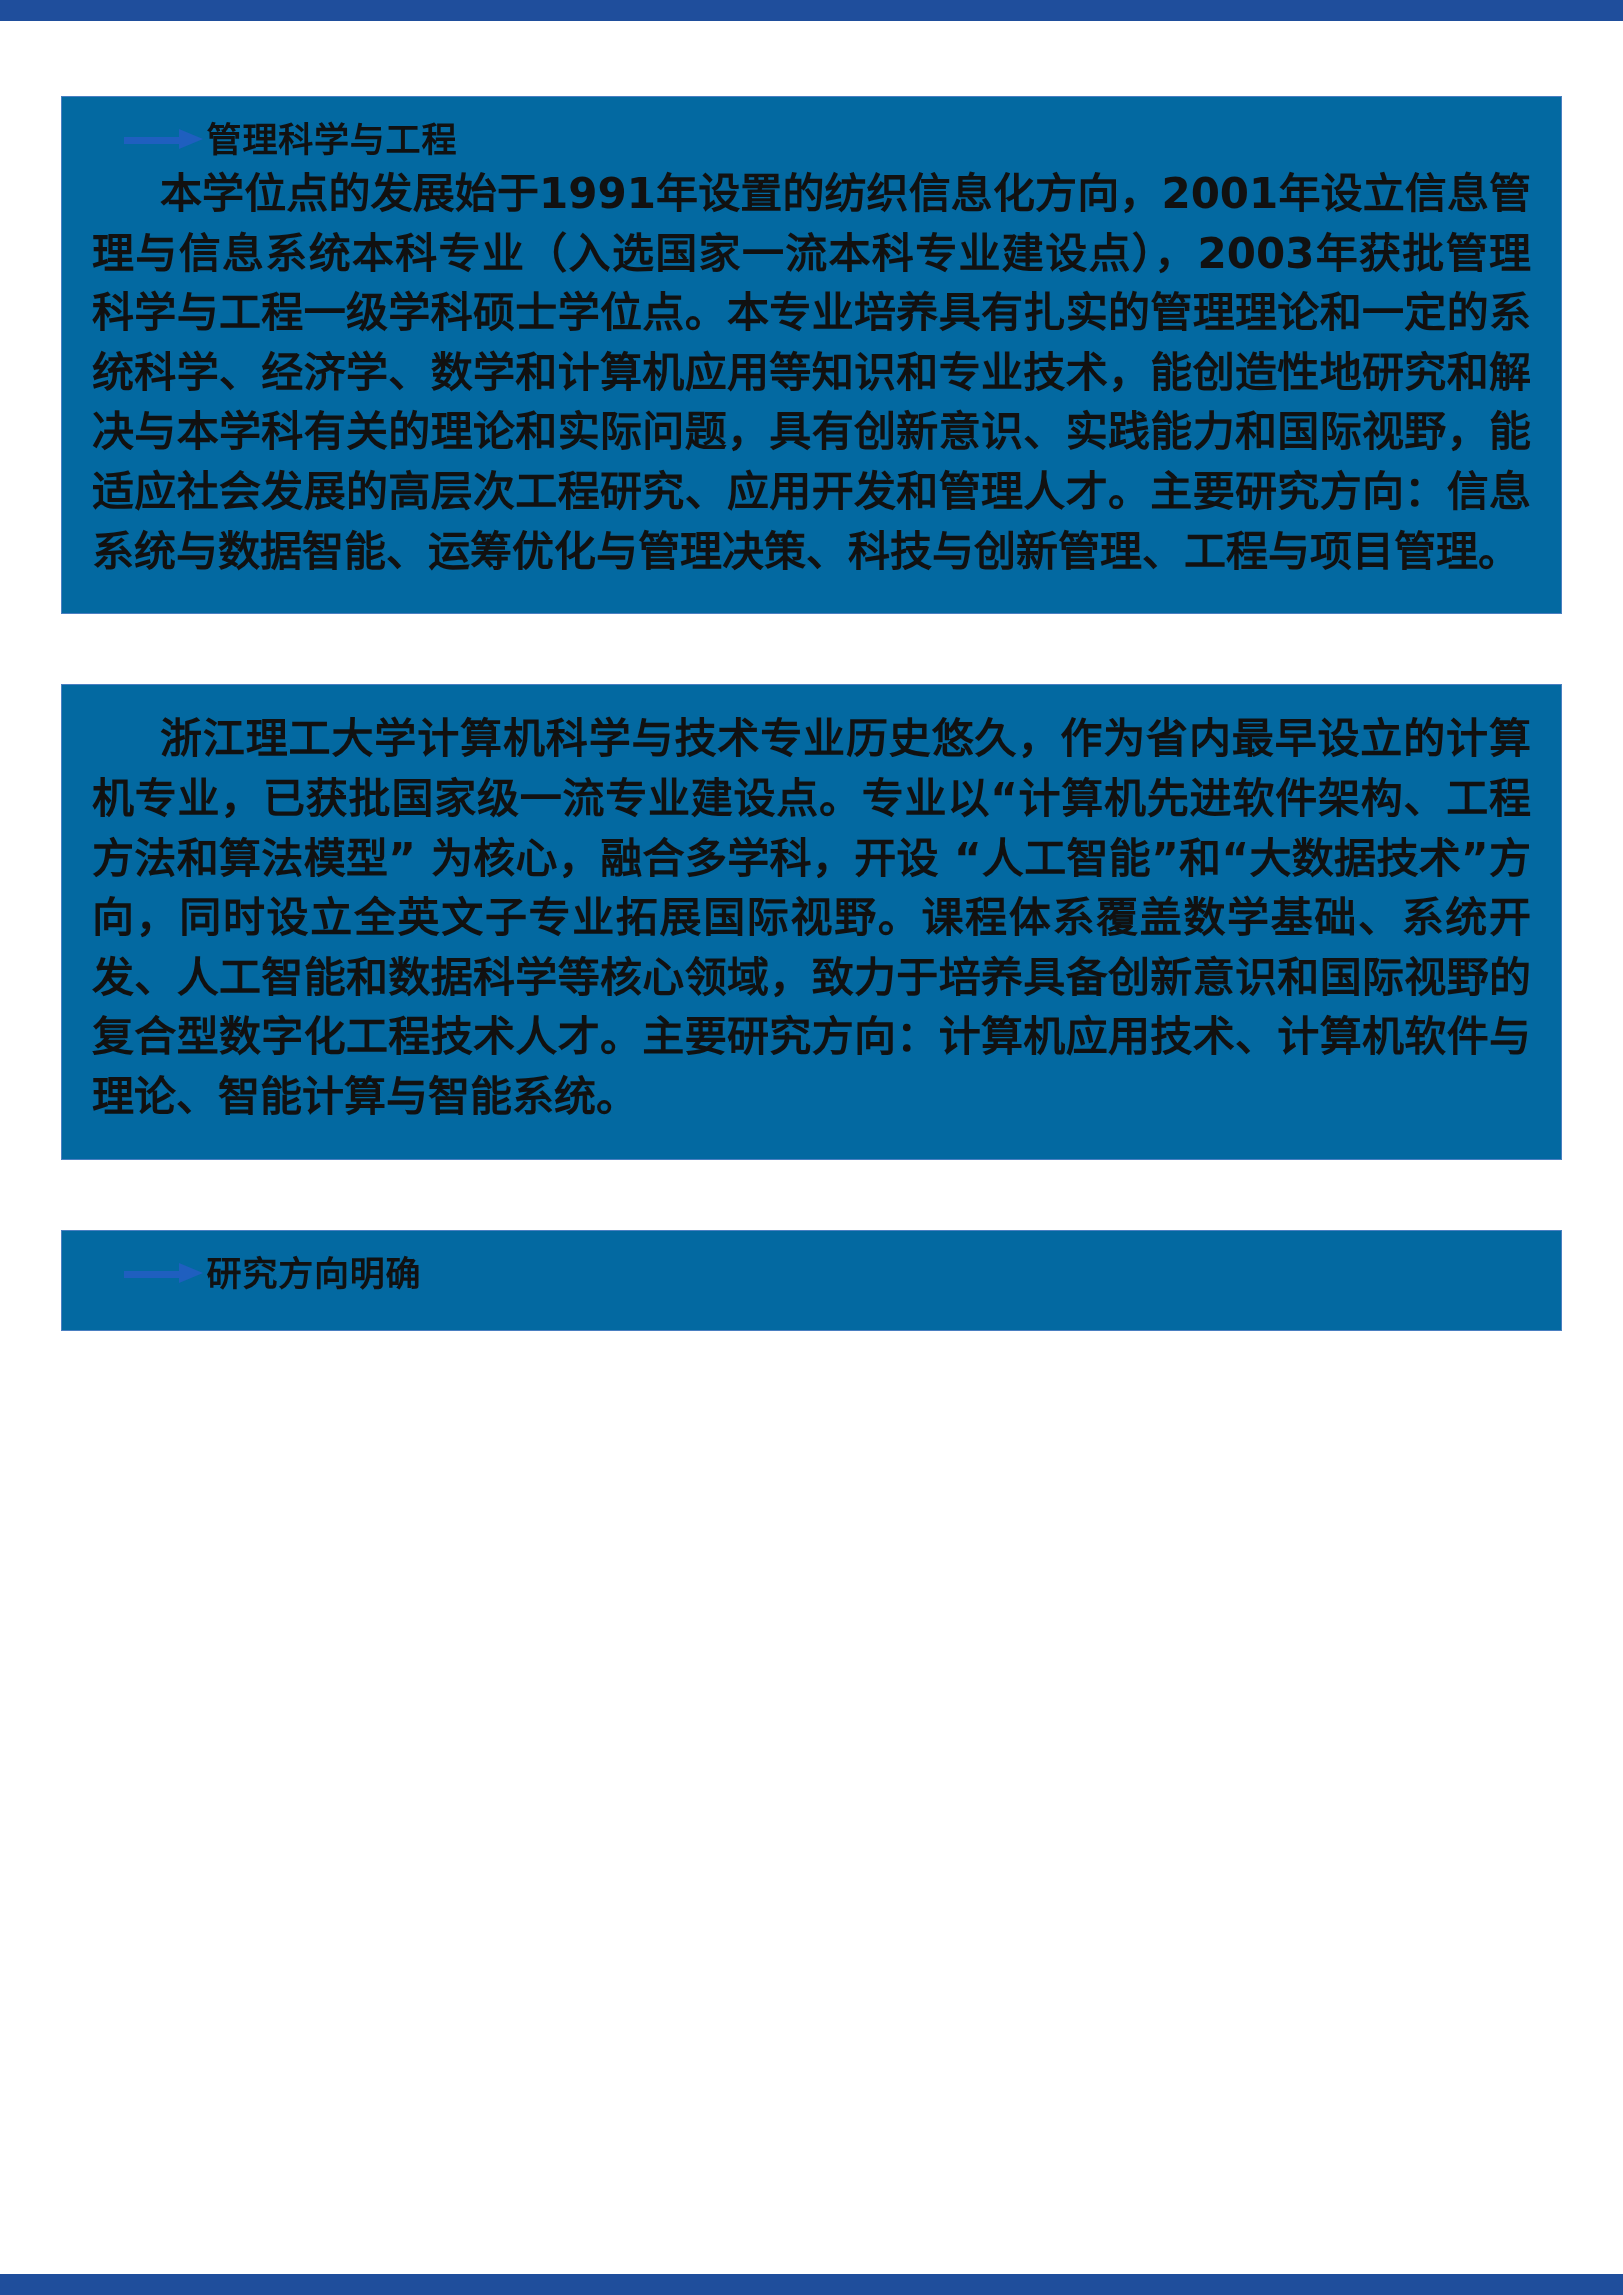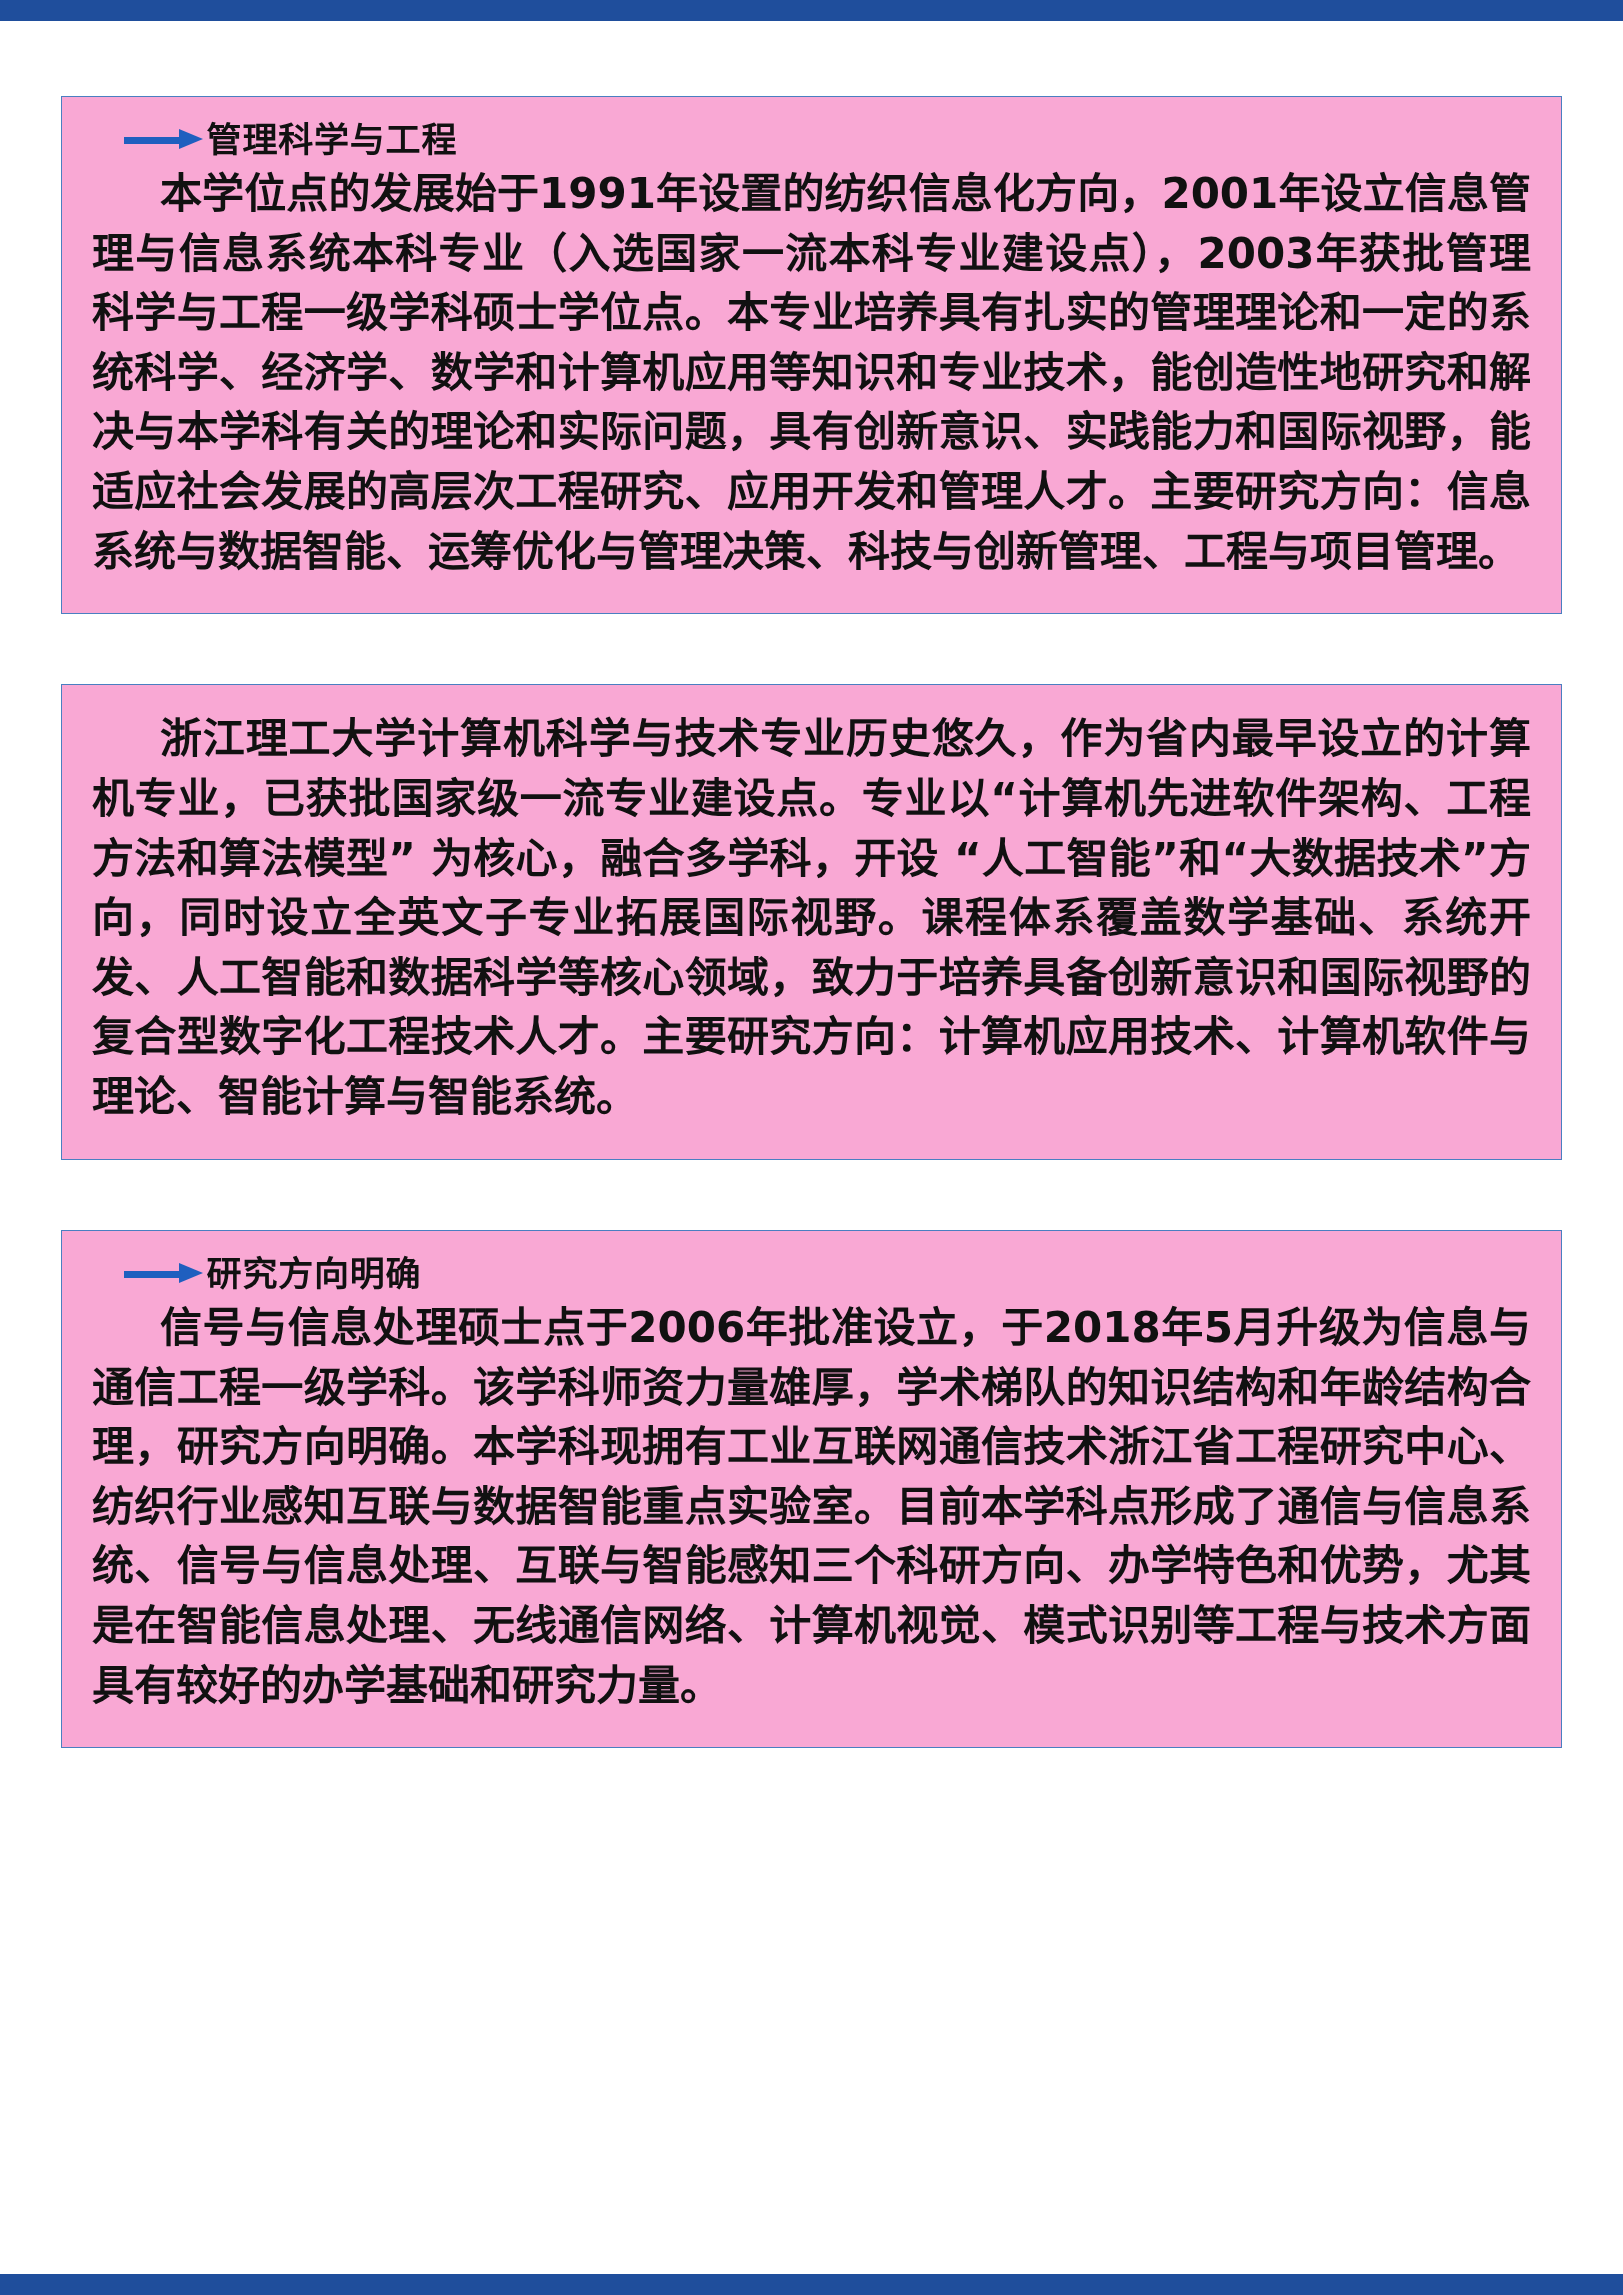--- a/index.html
+++ b/index.html
@@ -41,21 +41,21 @@
     position: absolute;
     top: 20.6px;
     left: 0;
     width: 1623px;
     height: 2254px;
     padding: 75px 61px 0 61px;
     box-sizing: border-box;
   }
   .card {
     border: 1.6px solid #4a7fc1;
-    background: #f9a8d4;
+    background: #0369a1;
     box-sizing: border-box;
     padding: 24px 30px 32px 30px;
     margin-bottom: 70px;
   }
   .card-head {
     display: flex;
     align-items: center;
     margin: 0 0 4.8px 0;
     padding-left: 32px;
   }
@@ -132,20 +132,19 @@
     </div>
 
     <div class="card">
       <div class="card-head">
         <span class="arrow-icon">
           <span class="shaft"></span>
             <span class="head"></span>
         </span>
         <span class="card-title">研究方向明确</span>
       </div>
-      <p class="card-body">信号与信息处理硕士点于2006年批准设立，于2018年5月升级为信息与通信工程一级学科。该学科师资力量雄厚，学术梯队的知识结构和年龄结构合理，研究方向明确。本学科现拥有工业互联网通信技术浙江省工程研究中心、纺织行业感知互联与数据智能重点实验室。目前本学科点形成了通信与信息系统、信号与信息处理、互联与智能感知三个科研方向、办学特色和优势，尤其是在智能信息处理、无线通信网络、计算机视觉、模式识别等工程与技术方面具有较好的办学基础和研究力量。</p>
     </div>
 
   </div>
 
   <div class="bottom-bar"></div>
 </div>
 
 
 </body></html>

